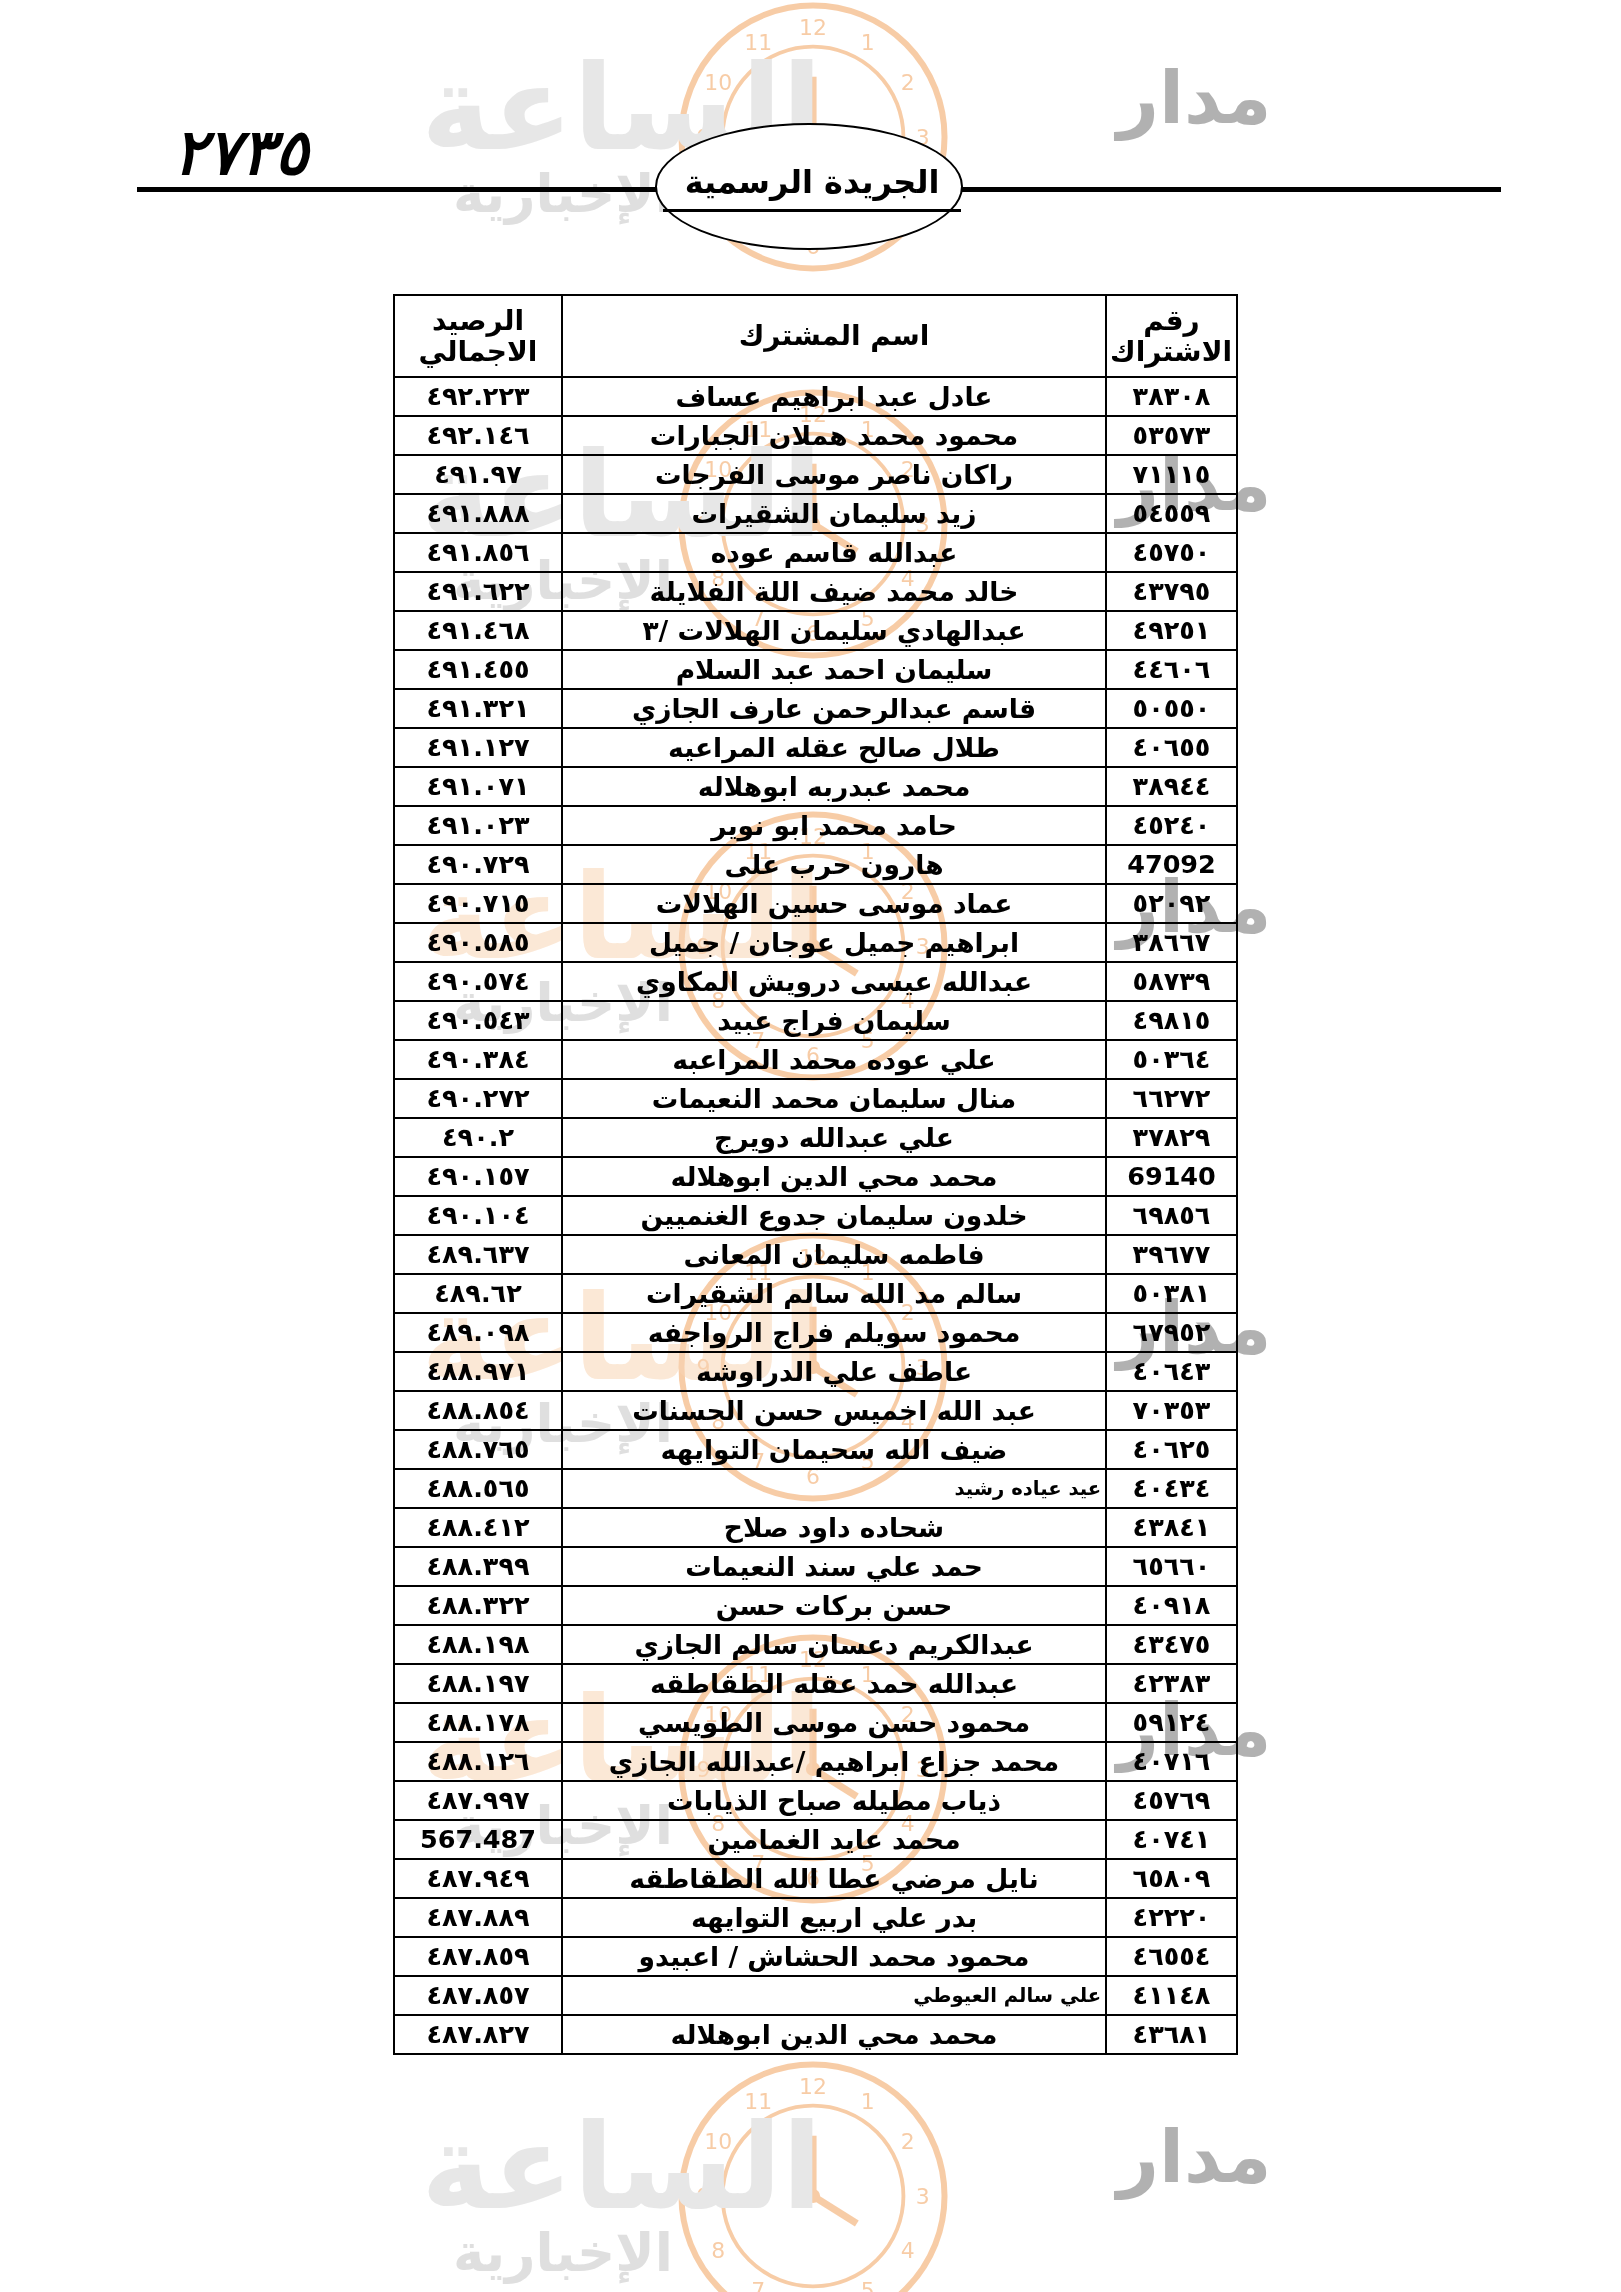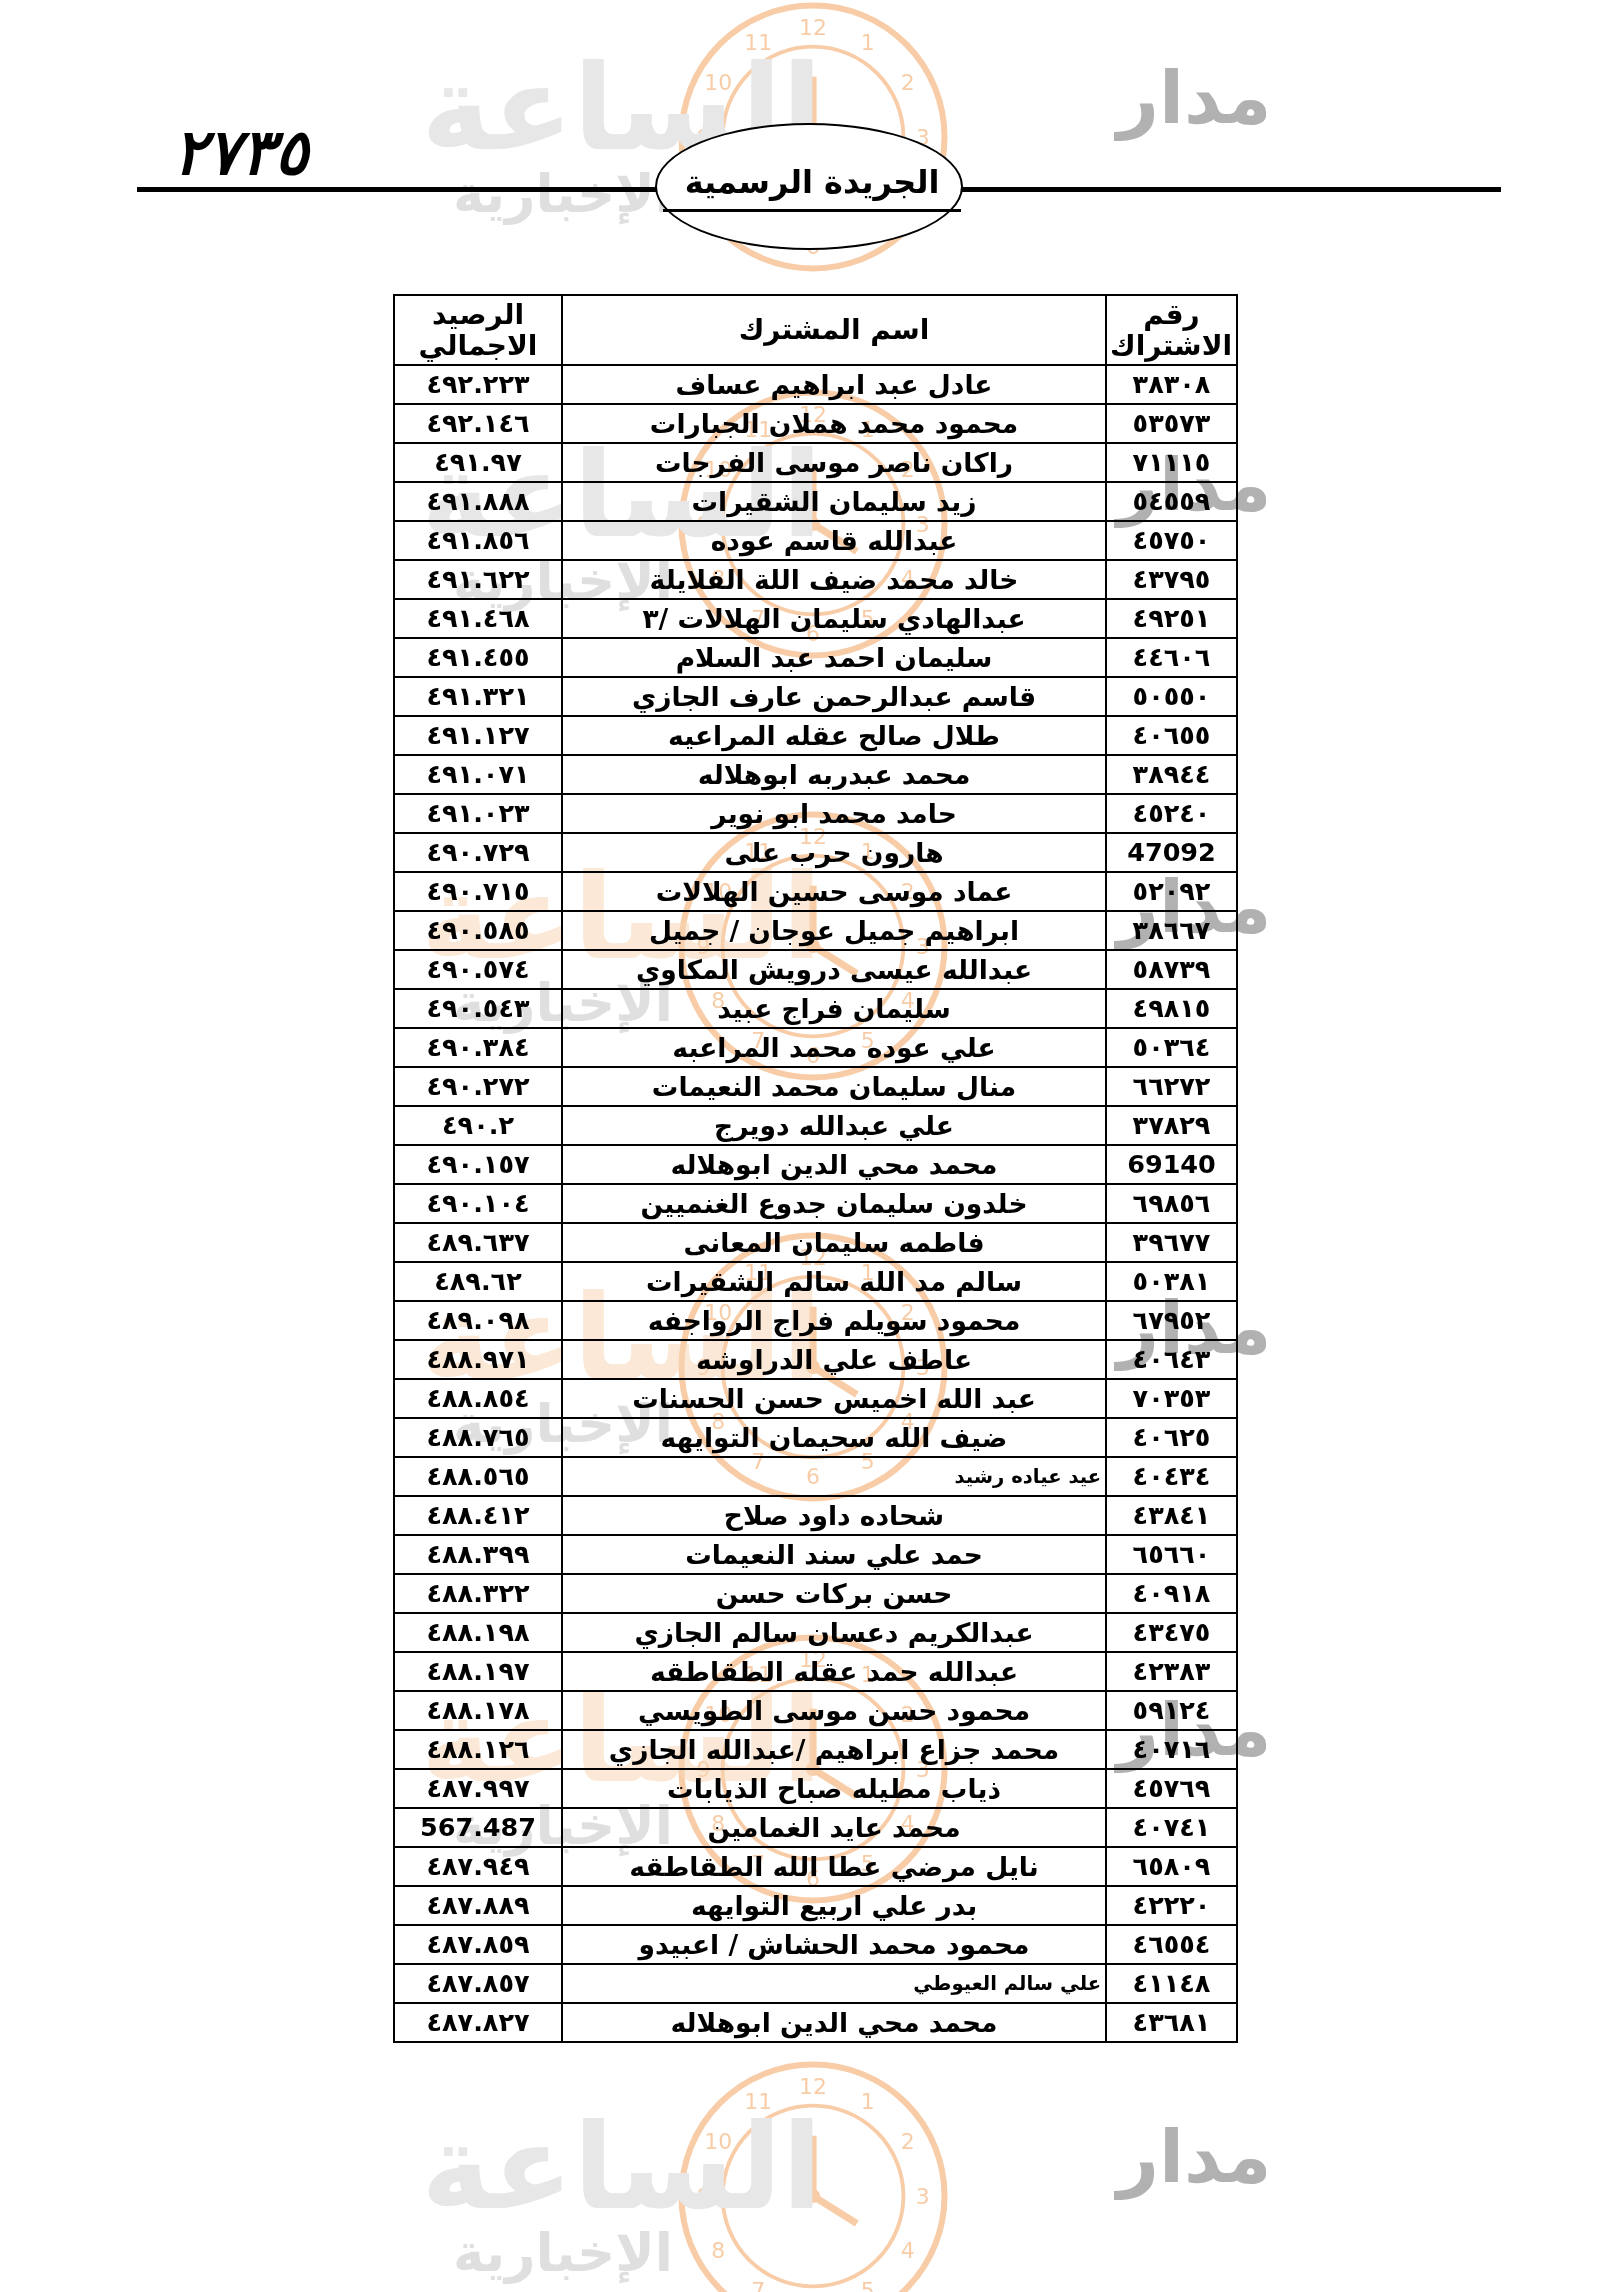--- a/index.html
+++ b/index.html
@@ -29,21 +29,21 @@
   .title-text{direction:rtl;font-size:32px;font-weight:bold;border-bottom:3.9px solid #000;padding:2px 21.6px 7.8px;}
   
   .subs-table{
     position:absolute;top:294px;left:393px;width:843px;z-index:2;
     direction:rtl;border-collapse:collapse;table-layout:fixed;background:transparent;
   }
   .subs-table th,.subs-table td{
     border:2px solid #000;text-align:center;vertical-align:middle;
     padding:0 3.9px;line-height:1.12;font-weight:bold;color:#000;overflow:hidden;
   }
-  .subs-table th{height:70px;font-size:28px;}
+  .subs-table th{height:82px;font-size:28px;}
   col.c-number{width:131px;}
   col.c-name{width:544px;}
   col.c-balance{width:168px;}
   td.cell-number,td.cell-balance{font-size:25.5px;height:39px;}
   td.cell-name{font-size:26.5px;height:39px;white-space:nowrap;}
   td.cell-name.small{font-size:19.6px;text-align:right;}
 </style>
 </head>
 <body>
 

